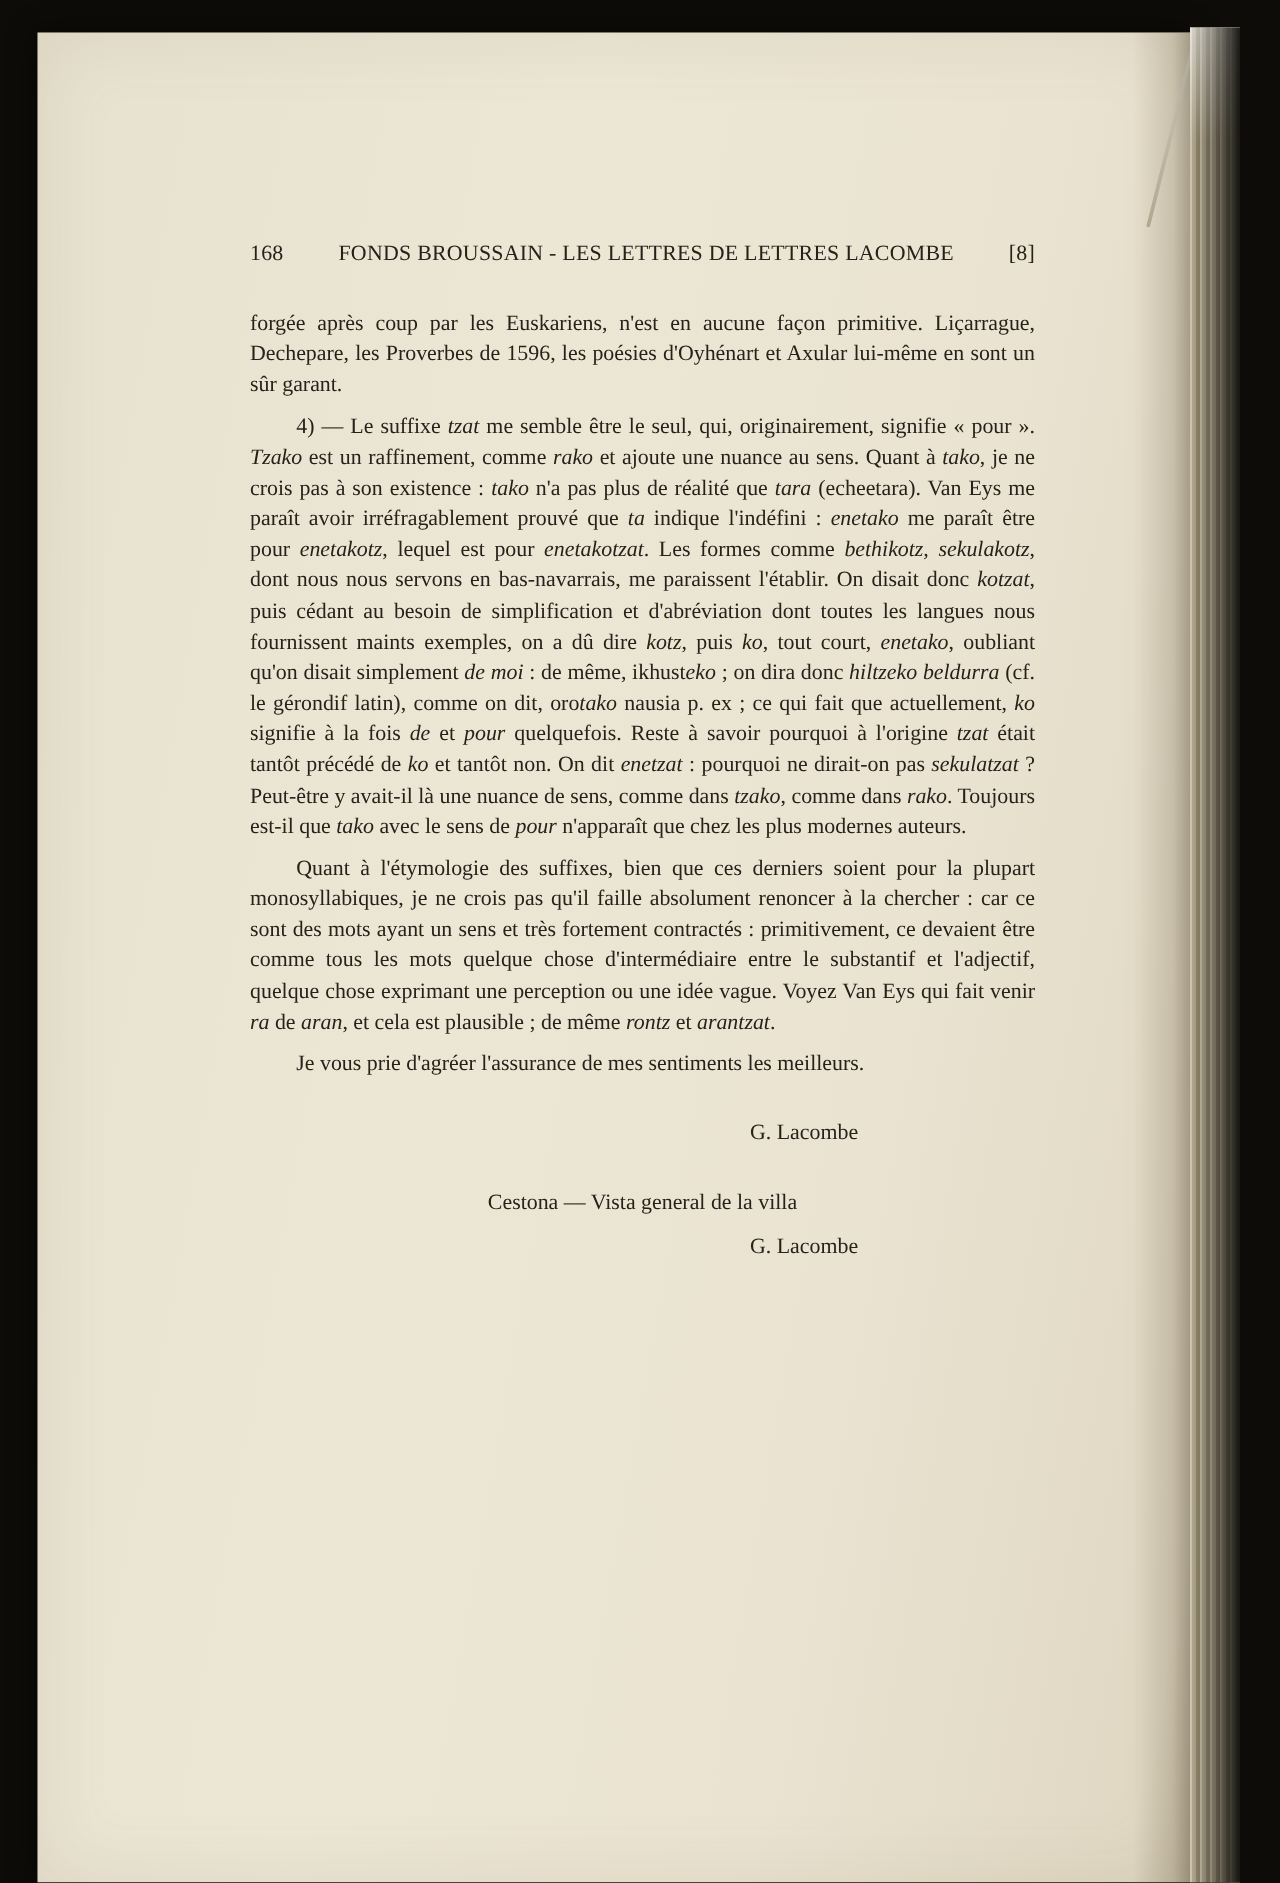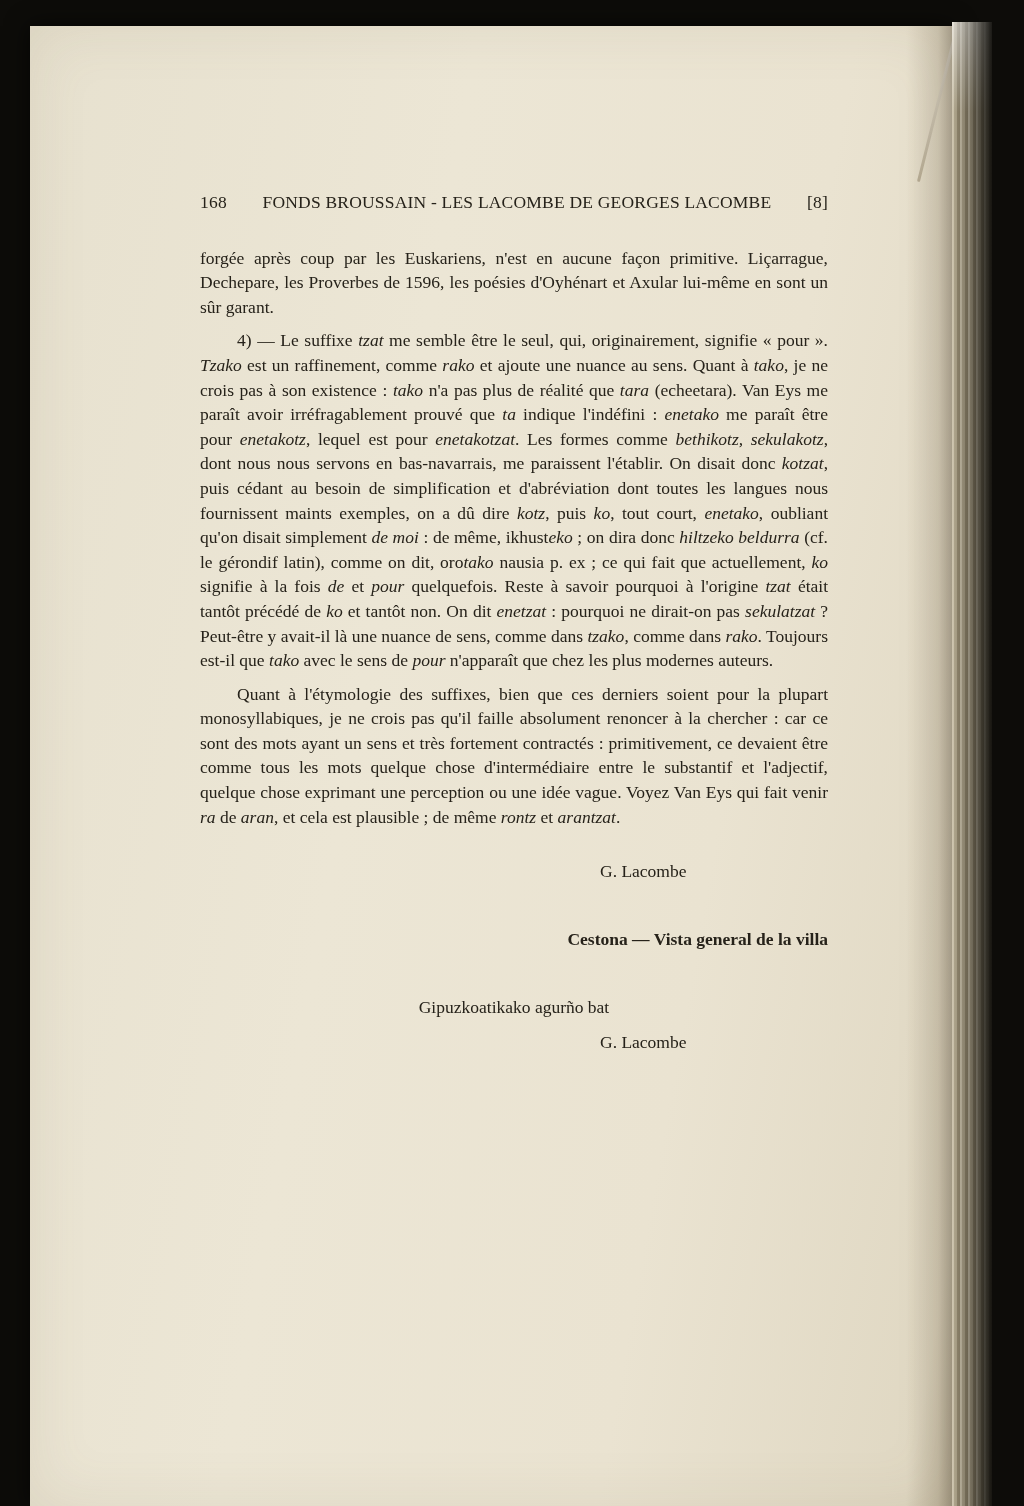--- a/index.html
+++ b/index.html
@@ -57,51 +57,51 @@
   .header .num{flex:0 0 auto;}
   .header .title{flex:1 1 auto;text-align:center;}
   .header .marker{flex:0 0 auto;}
 
   p{margin:0 0 9px 0;}
   p.indent{text-indent:37px;}
   i{}
 
   .sig{margin-top:30px;padding-left:400px;text-align:left;}
   .year{margin-top:64px;text-align:center;}
-  .caption{margin-top:43px;text-align:right;font-weight:bold;}
+  .caption{margin-top:32px;text-align:center;font-weight:normal;}
   .message{margin-top:44px;text-align:center;}
   .sig2{margin-top:10px;padding-left:400px;text-align:left;}
 </style>
 </head>
 <body>
 
 <div class="scan">
   <div class="page">
     <div class="crease"></div>
 
     <div class="content">
 
       <div class="header">
         <span class="num">168</span>
-        <span class="title">FONDS BROUSSAIN - LES LACOMBE DE GEORGES LACOMBE</span>
+        <span class="title">FONDS BROUSSAIN - LES LETTRES DE LETTRES LACOMBE</span>
         <span class="marker">[8]</span>
       </div>
 
       <div>
         <p><span>forgée après coup par les Euskariens, n'est en aucune façon primitive. Liçarrague, Dechepare, les Proverbes de 1596, les poésies d'Oyhénart et Axular lui-même en sont un sûr garant.</span></p>
         <p class="indent"><span>4) — Le suffixe </span><i>tzat</i><span> me semble être le seul, qui, originairement, signifie « pour ». </span><i>Tzako</i><span> est un raffinement, comme </span><i>rako</i><span> et ajoute une nuance au sens. Quant à </span><i>tako</i><span>, je ne crois pas à son existence : </span><i>tako</i><span> n'a pas plus de réalité que </span><i>tara</i><span> (echeetara). Van Eys me paraît avoir irréfragablement prouvé que </span><i>ta</i><span> indique l'indéfini : </span><i>enetako</i><span> me paraît être pour </span><i>enetakotz</i><span>, lequel est pour </span><i>enetakotzat</i><span>. Les formes comme </span><i>bethikotz, sekulakotz</i><span>, dont nous nous servons en bas-navarrais, me paraissent l'établir. On disait donc </span><i>kotzat</i><span>, puis cédant au besoin de simplification et d'abréviation dont toutes les langues nous fournissent maints exemples, on a dû dire </span><i>kotz</i><span>, puis </span><i>ko</i><span>, tout court, </span><i>enetako</i><span>, oubliant qu'on disait simplement </span><i>de moi</i><span> : de même, ikhust</span><i>eko</i><span> ; on dira donc </span><i>hiltzeko beldurra</i><span> (cf. le gérondif latin), comme on dit, oro</span><i>tako</i><span> nausia p. ex ; ce qui fait que actuellement, </span><i>ko</i><span> signifie à la fois </span><i>de</i><span> et </span><i>pour</i><span> quelquefois. Reste à savoir pourquoi à l'origine </span><i>tzat</i><span> était tantôt précédé de </span><i>ko</i><span> et tantôt non. On dit </span><i>enetzat</i><span> : pourquoi ne dirait-on pas </span><i>sekulatzat</i><span> ? Peut-être y avait-il là une nuance de sens, comme dans </span><i>tzako</i><span>, comme dans </span><i>rako</i><span>. Toujours est-il que </span><i>tako</i><span> avec le sens de </span><i>pour</i><span> n'apparaît que chez les plus modernes auteurs.</span></p>
         <p class="indent"><span>Quant à l'étymologie des suffixes, bien que ces derniers soient pour la plupart monosyllabiques, je ne crois pas qu'il faille absolument renoncer à la chercher : car ce sont des mots ayant un sens et très fortement contractés : primitivement, ce devaient être comme tous les mots quelque chose d'intermédiaire entre le substantif et l'adjectif, quelque chose exprimant une perception ou une idée vague. Voyez Van Eys qui fait venir </span><i>ra</i><span> de </span><i>aran</i><span>, et cela est plausible ; de même </span><i>rontz</i><span> et </span><i>arantzat</i><span>.</span></p>
+        <p class="indent"><span>Je vous prie d'agréer l'assurance de mes sentiments les meilleurs.</span></p>
       </div>
 
       <div class="sig">G. Lacombe</div>
 
 
       <div class="caption">Cestona — Vista general de la villa</div>
 
-      <div class="message">Gipuzkoatikako agurño bat</div>
 
       <div class="sig2">G. Lacombe</div>
 
     </div>
   </div>
 
   <div class="edge-stack"></div>
 </div>
 
 </body></html>

